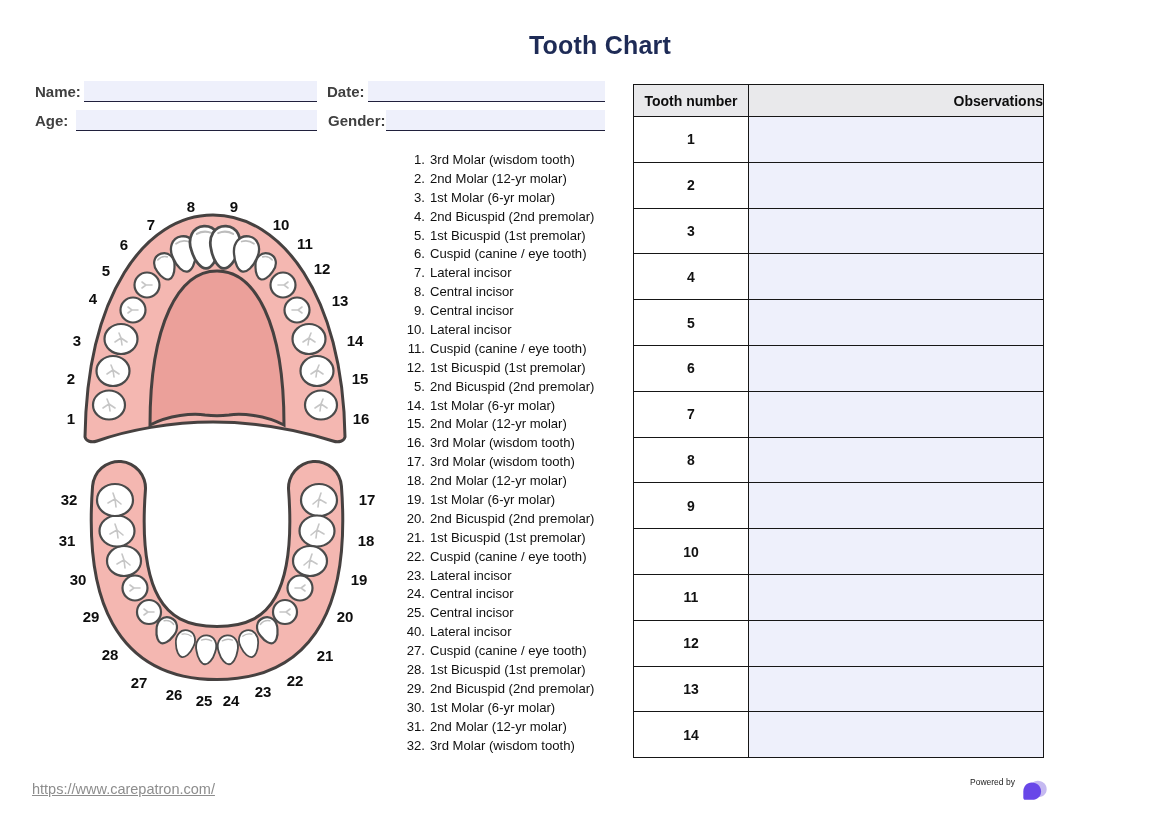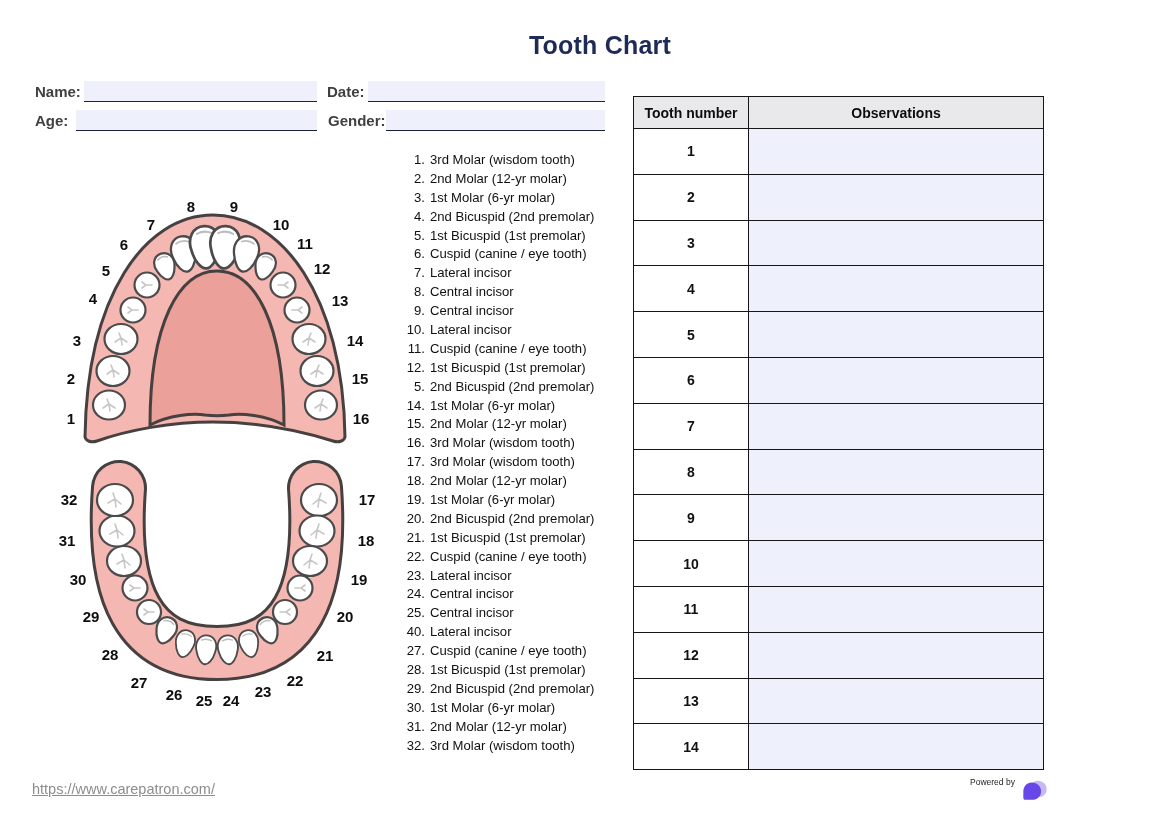--- a/index.html
+++ b/index.html
@@ -13,25 +13,25 @@
   .fld { position:absolute; height:21px; background:#eef0fb; border:none; outline:none;
     border-bottom:1.6px solid #20203c; font:14px "Liberation Sans", sans-serif; padding:0 5px; }
 
   
   .tooth-list { position:absolute; left:399px; top:152px; width:215px; }
   .tl-row { display:flex; height:18.9px; align-items:baseline; font-size:13.1px; color:#101010; }
   .tl-num { width:26px; text-align:right; flex:0 0 26px; }
   .tl-name { margin-left:5px; white-space:nowrap; }
 
   
-  .obs-table { position:absolute; left:633px; top:96px; width:411px; border-collapse:collapse; table-layout:fixed; }
+  .obs-table { position:absolute; left:633px; top:84px; width:411px; border-collapse:collapse; table-layout:fixed; }
   .obs-table th, .obs-table td { border:1.6px solid #161616; }
   .obs-table th { height:32px; background:#e9e9eb; font-size:14px; font-weight:bold; color:#0d0d0d; }
   .obs-table th.h-num { width:115px; text-align:center; }
-  .obs-table th.h-obs { text-align:center; padding-left:0;margin-top:8px; }
+  .obs-table th.h-obs { text-align:right; padding-left:0;margin-top:8px; }
   .obs-table td { height:45.8px; }
   .obs-table td.tn { text-align:center; font-size:14px; font-weight:bold; background:#ffffff; }
   .obs-table td.obs { background:#eef0fb; }
 
   
   .arch { position:absolute; }
   .arch-upper { left:55px; top:195px; width:330px; height:250px; }
   .arch-lower { left:55px; top:455px; width:330px; height:260px; }
   .gum  { fill:#f4b7b1; stroke:#464140; stroke-width:3; }
   .palate { fill:#eba09a; stroke:#464140; stroke-width:3; }

